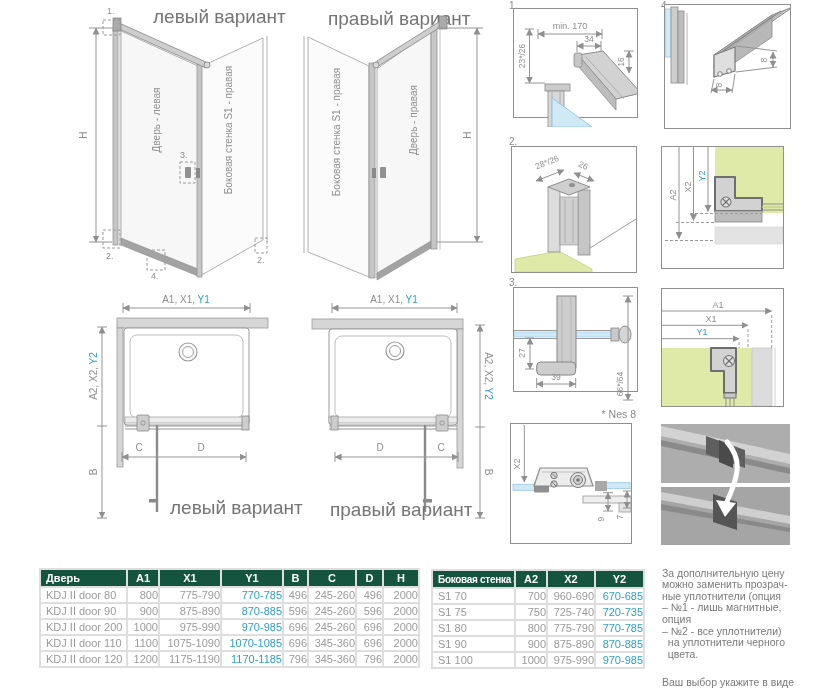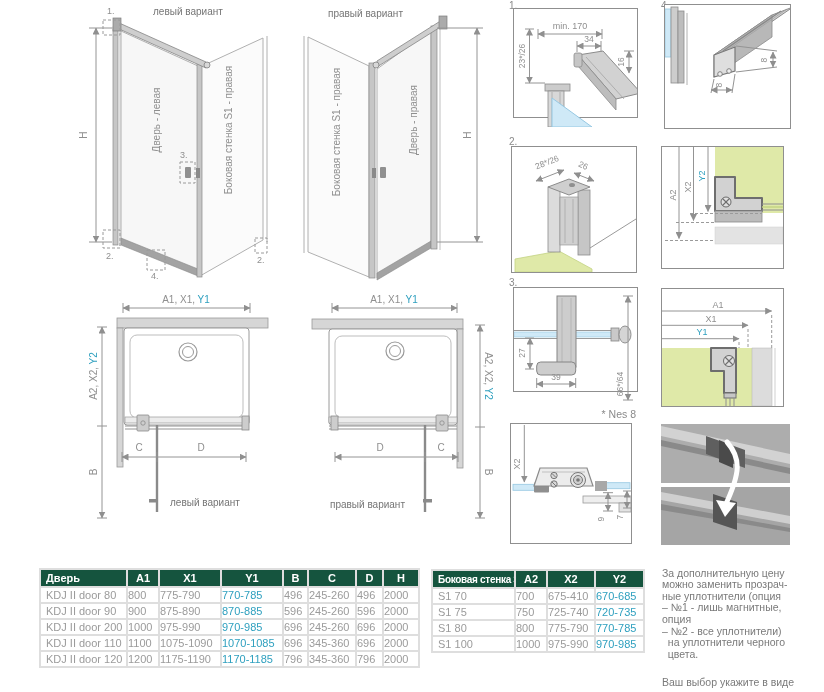--- a/index.html
+++ b/index.html
@@ -1,33 +1,33 @@
 <!DOCTYPE html>
 <html><head>
 <meta charset="utf-8">
 <style>
   html,body{margin:0;padding:0;background:#fff;}
   #page{position:relative;width:824px;height:692px;background:#fff;overflow:hidden;
         font-family:"Liberation Sans",sans-serif;}
   .abs{position:absolute;}
-  .title{position:absolute;font-size:10px;color:#757575;white-space:nowrap;}
+  .title{position:absolute;font-size:19px;color:#757575;white-space:nowrap;}
   .dlabel{position:absolute;font-size:10px;color:#8a8a8a;}
   .box{position:absolute;border:1px solid #8f8f8f;background:#fff;box-sizing:border-box;}
   .nesnote{position:absolute;font-size:10.5px;color:#8a8a8a;text-align:right;}
   svg{display:block;}
   svg text{font-family:"Liberation Sans",sans-serif;fill:#8f8f8f;font-size:9px;}
   .t85{font-size:8.5px;}
   .t10{font-size:10px;}
   .teal{fill:#2fa0bf;}
   line.d,path.d,polyline.d{stroke:#949494;stroke-width:1;fill:none;}
   .dash{stroke:#9a9a9a;stroke-width:1;fill:none;stroke-dasharray:3 2;}
   table{border-collapse:collapse;position:absolute;table-layout:fixed;}
   th,td{border:2px solid #dedede;overflow:hidden;white-space:nowrap;padding:0;}
   th{background:#15543e;color:#fff;font-size:11px;height:16px;font-weight:bold;text-align:center;}
-  td{color:#9b9b9b;font-size:11px;height:14px;text-align:left;}
+  td{color:#9b9b9b;font-size:11px;height:14px;text-align:right;}
   th.first,td.first{text-align:left;padding-left:5px;}
   td.tealc{color:#2fa0bf;margin-left:41px;}
   #door-table{width:379px;}
   #side-table{width:212px;}
   #side-table th.first{font-size:10px;letter-spacing:-0.3px;}
   .note{position:absolute;font-size:10.5px;line-height:11.6px;color:#7a7a7a;white-space:pre-line;}
   .note .p2{margin-top:5px;}
 </style>
 </head>
 <body>
@@ -460,34 +460,40 @@
           <th class="first">Боковая стенка S1</th>
           <th>A2</th>
           <th>X2</th>
           <th>Y2</th>
         </tr>
       </thead>
       <tbody>
         <tr>
           <td class="first">S1 70</td>
           <td class="">700</td>
-          <td class="">675-410</td>
+          <td class="">960-690</td>
           <td class=" tealc">670-685</td>
         </tr>
         <tr>
           <td class="first">S1 75</td>
           <td class="">750</td>
           <td class="">725-740</td>
           <td class=" tealc">720-735</td>
         </tr>
         <tr>
           <td class="first">S1 80</td>
           <td class="">800</td>
           <td class="">775-790</td>
           <td class=" tealc">770-785</td>
+        </tr>
+        <tr>
+          <td class="first">S1 90</td>
+          <td class="">900</td>
+          <td class="">875-890</td>
+          <td class=" tealc">870-885</td>
         </tr>
         <tr>
           <td class="first">S1 100</td>
           <td class="">1000</td>
           <td class="">975-990</td>
           <td class=" tealc">970-985</td>
         </tr>
       </tbody>
     </table>
 

